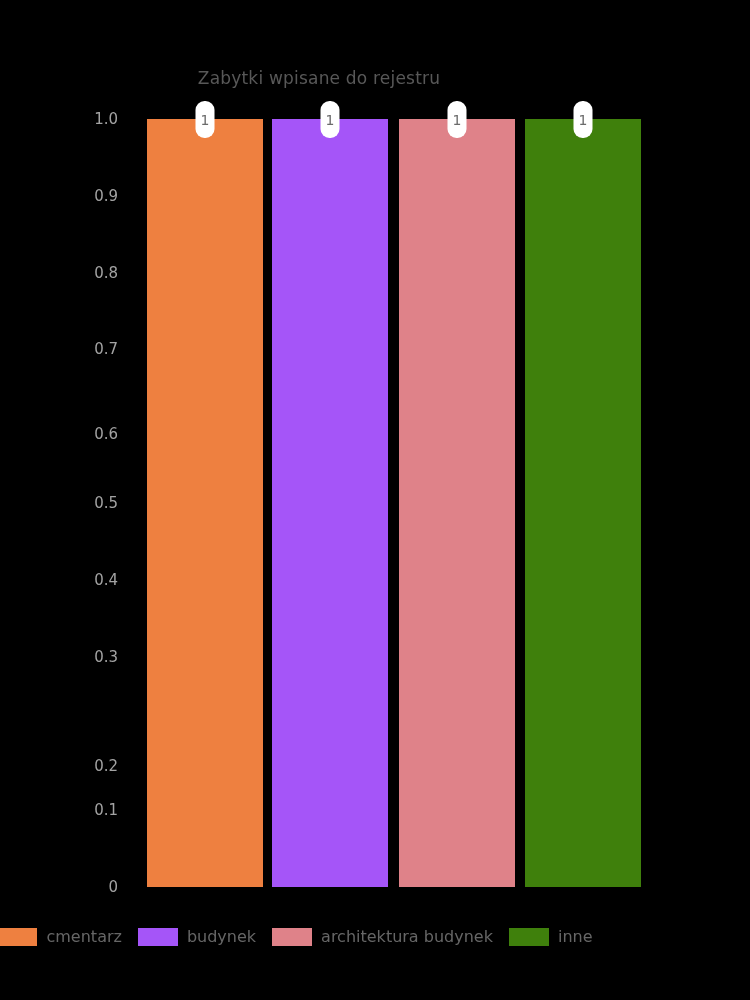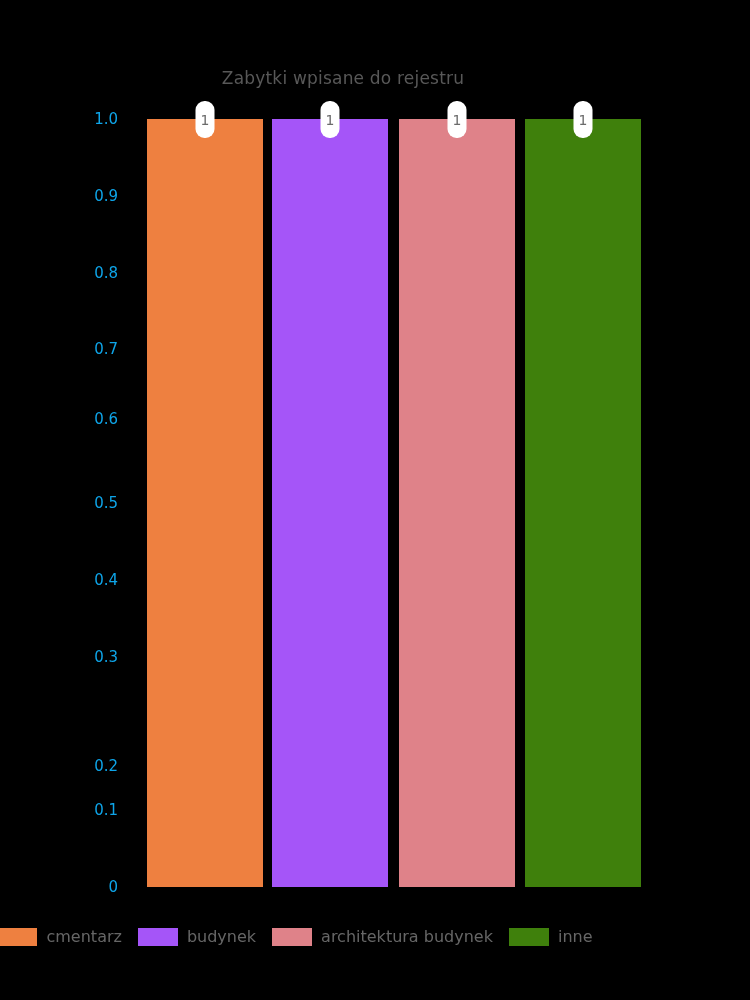--- a/index.html
+++ b/index.html
@@ -31,21 +31,20 @@
     position: absolute;
     left: 0;
     top: 68px;
     width: 638px;
     text-align: center;
     font-size: 17px;
     font-weight: 400;
     letter-spacing: 0.2px;
     color: #585858;
     white-space: nowrap;
-    padding-left: 24px;
   }
 
   
   #plot-area {
     position: absolute;
     left: 147px;
     top: 119px;
     width: 494px;
     height: 768px;
   }
@@ -59,21 +58,21 @@
     height: 768px;
   }
   .y-tick {
     position: absolute;
     right: 0px;
     width: 132px;
     text-align: right;
     padding-right: 14px;
     box-sizing: border-box;
     font-size: 15px;
-    color: #0ea5e9;
+    color: #a3a3a3;
     transform: translateY(-50%);
     white-space: nowrap;
   }
 
   
   .bar-group {
     position: absolute;
     bottom: 0;
     height: 768px;
   }
@@ -152,21 +151,21 @@
 
 <div id="chart-figure">
 
   <div id="chart-title">Zabytki wpisane do rejestru</div>
 
   <div id="y-axis">
     <div class="y-tick" style="top:0px;">1.0</div>
     <div class="y-tick" style="top:76.8px;">0.9</div>
     <div class="y-tick" style="top:153.6px;">0.8</div>
     <div class="y-tick" style="top:230.4px;">0.7</div>
-    <div class="y-tick" style="top:300px;text-align:right;">0.6</div>
+    <div class="y-tick" style="top:315px;text-align:right;">0.6</div>
     <div class="y-tick" style="top:384px;">0.5</div>
     <div class="y-tick" style="top:460.8px;">0.4</div>
     <div class="y-tick" style="top:537.6px;margin-left:44px;">0.3</div>
     <div class="y-tick" style="top:647px;margin-left:18px;">0.2</div>
     <div class="y-tick" style="top:691.2px;">0.1</div>
     <div class="y-tick" style="top:768px;">0</div>
   </div>
 
   <div id="plot-area">
 

